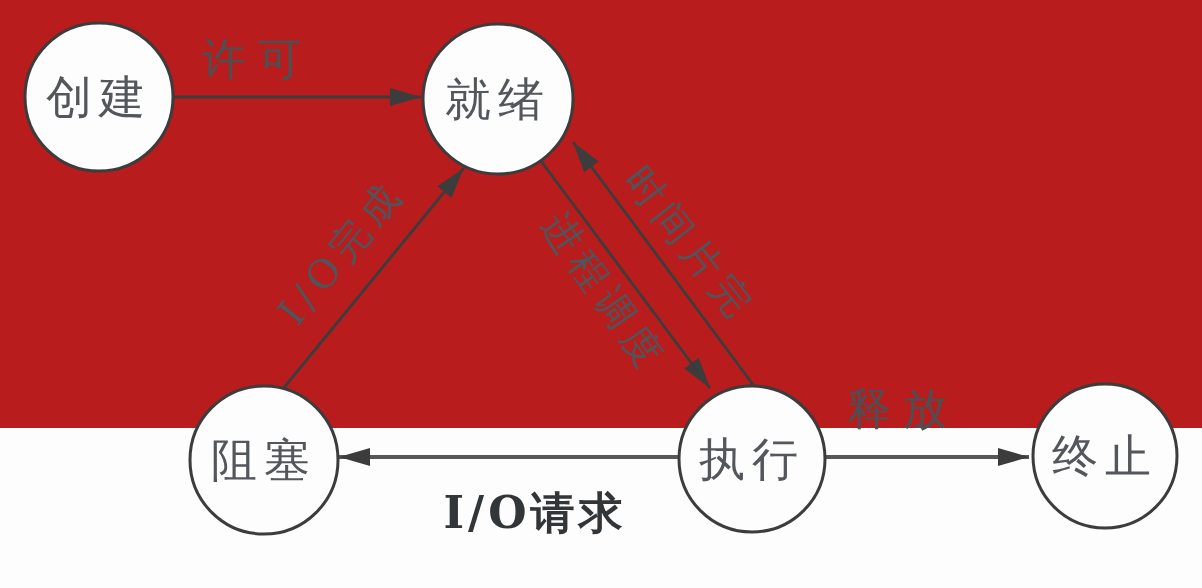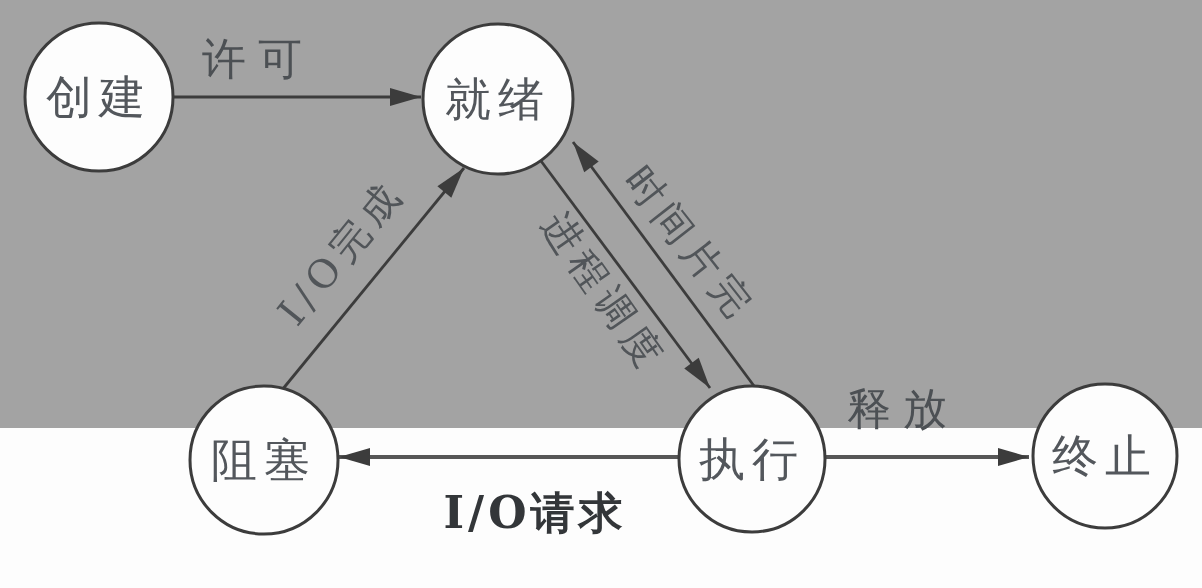--- a/index.html
+++ b/index.html
@@ -8,21 +8,21 @@
     background: #fdfdfd;
     width: 1202px;
     height: 588px;
     overflow: hidden;
     font-family: "DejaVu Serif", "Liberation Serif", serif;
   }
   .stage {
     position: relative;
     width: 1202px;
     height: 428px;
-    background: #a3a3a3;
+    background: #b91c1c;
   }
   svg { display: block; }
   .node-label {
     font-family: "DejaVu Serif", "Liberation Serif", serif;
     font-size: 46px;
     fill: #53575c;
     text-anchor: middle;
     dominant-baseline: central;
     letter-spacing: 7px;
   }

